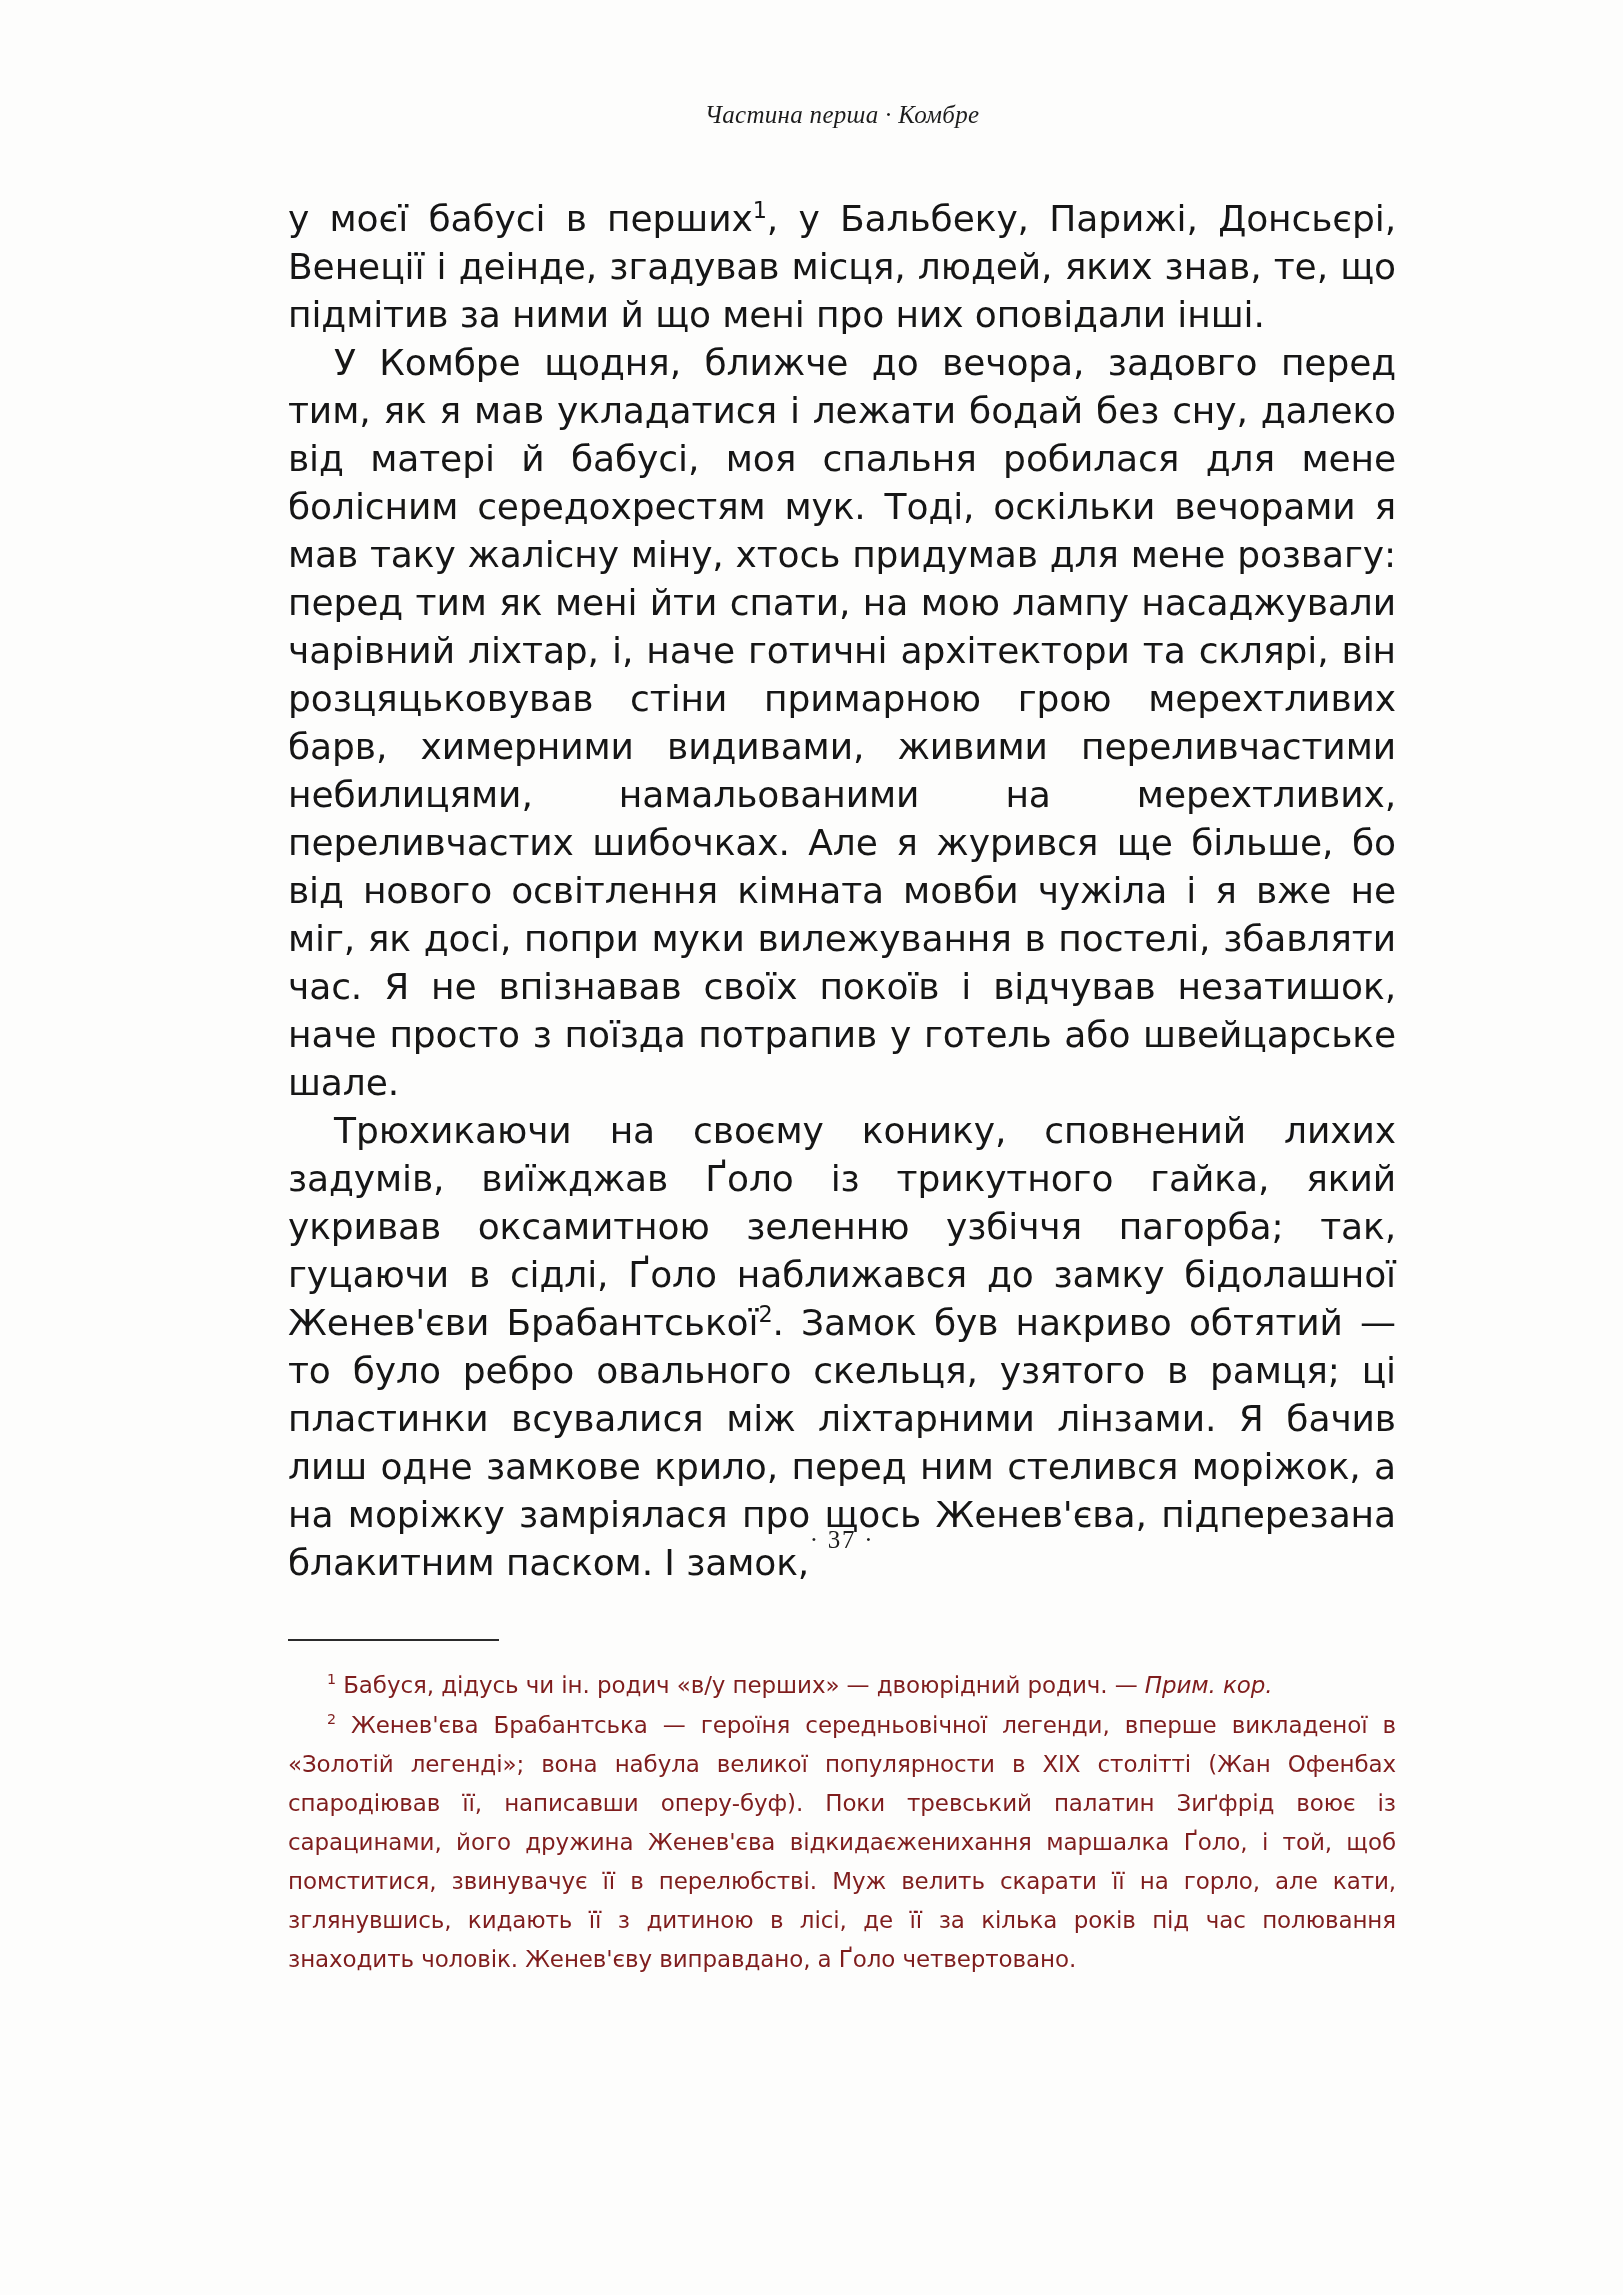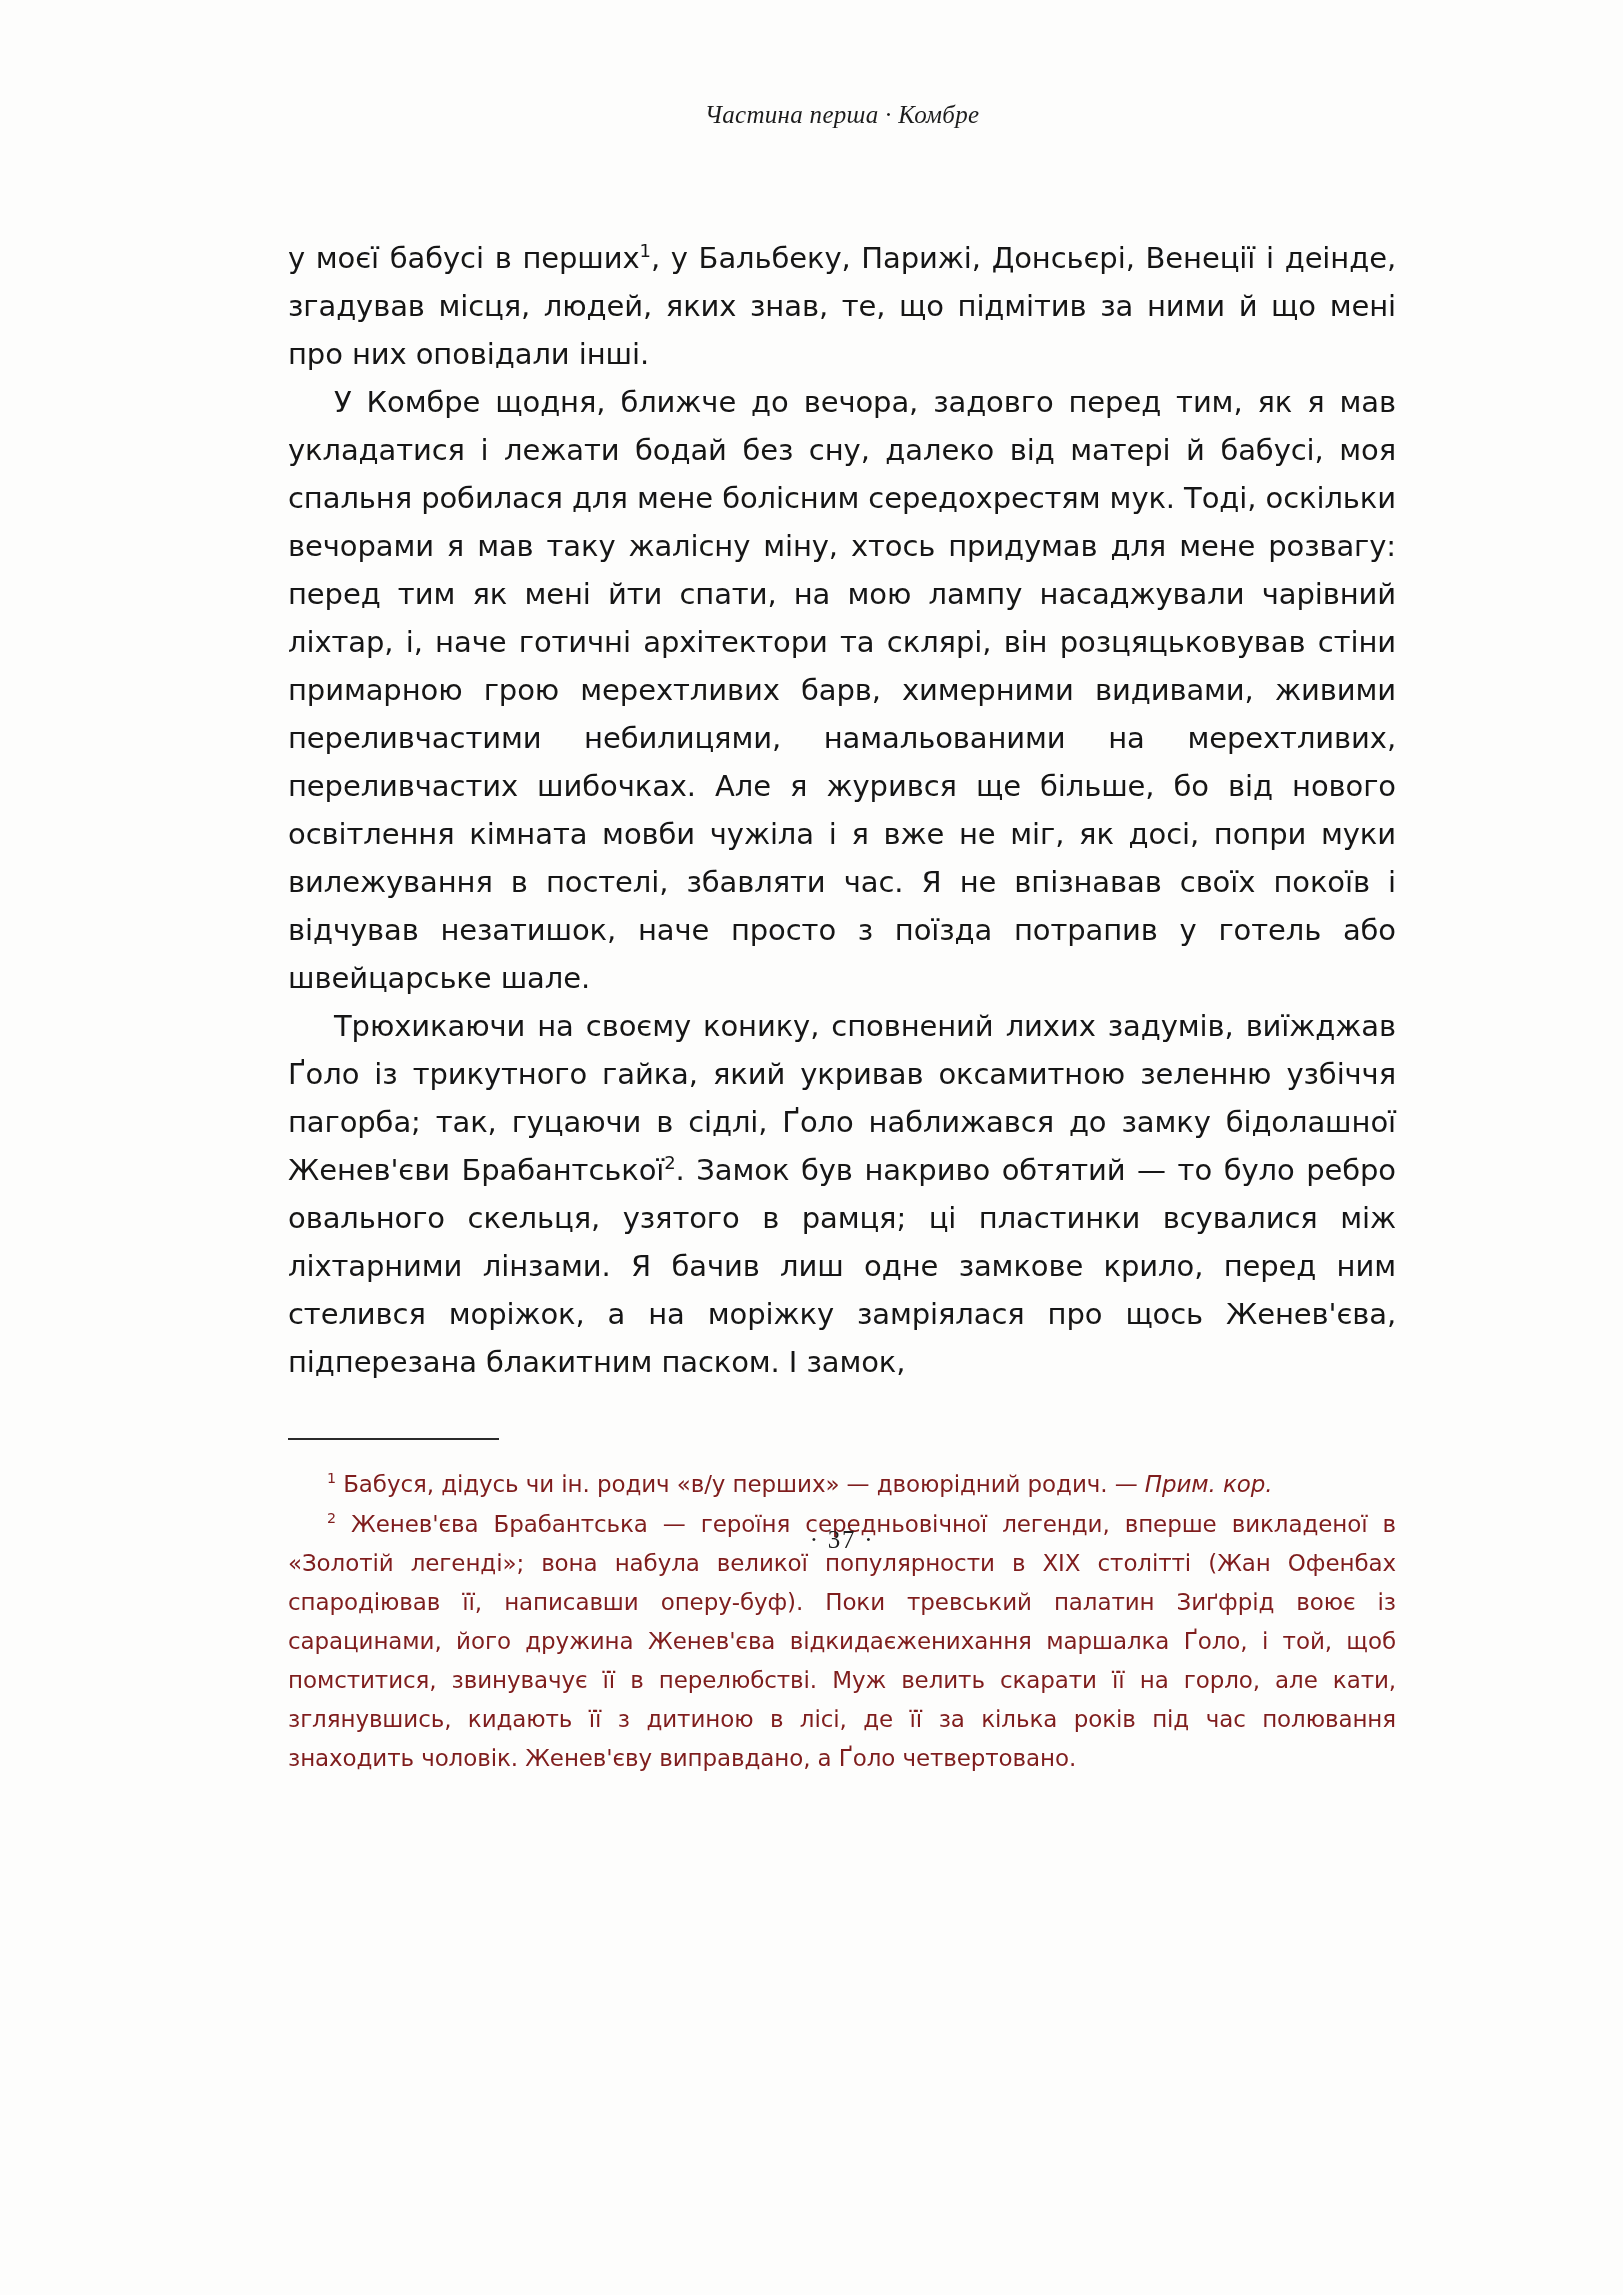--- a/index.html
+++ b/index.html
@@ -32,22 +32,22 @@
   .running-head {
     text-align: center;
     font-style: italic;
     font-size: 25px;
     letter-spacing: 0.3px;
     color: #1d1d1d;
     margin-top: 101px;
     font-family: "Liberation Serif", serif;
   }
   .body-text {
-    margin-top: 105px;
-    font-size: 29px;
+    margin-top: 66px;
+    font-size: 36px;
     line-height: 48px;
     text-align: justify;
     text-justify: inter-word;
     color: #161616;
     font-family: "DejaVu Sans", sans-serif;
     font-weight: 400;
     letter-spacing: -0.1px;
   }
   .body-text p {
     margin: 0;

